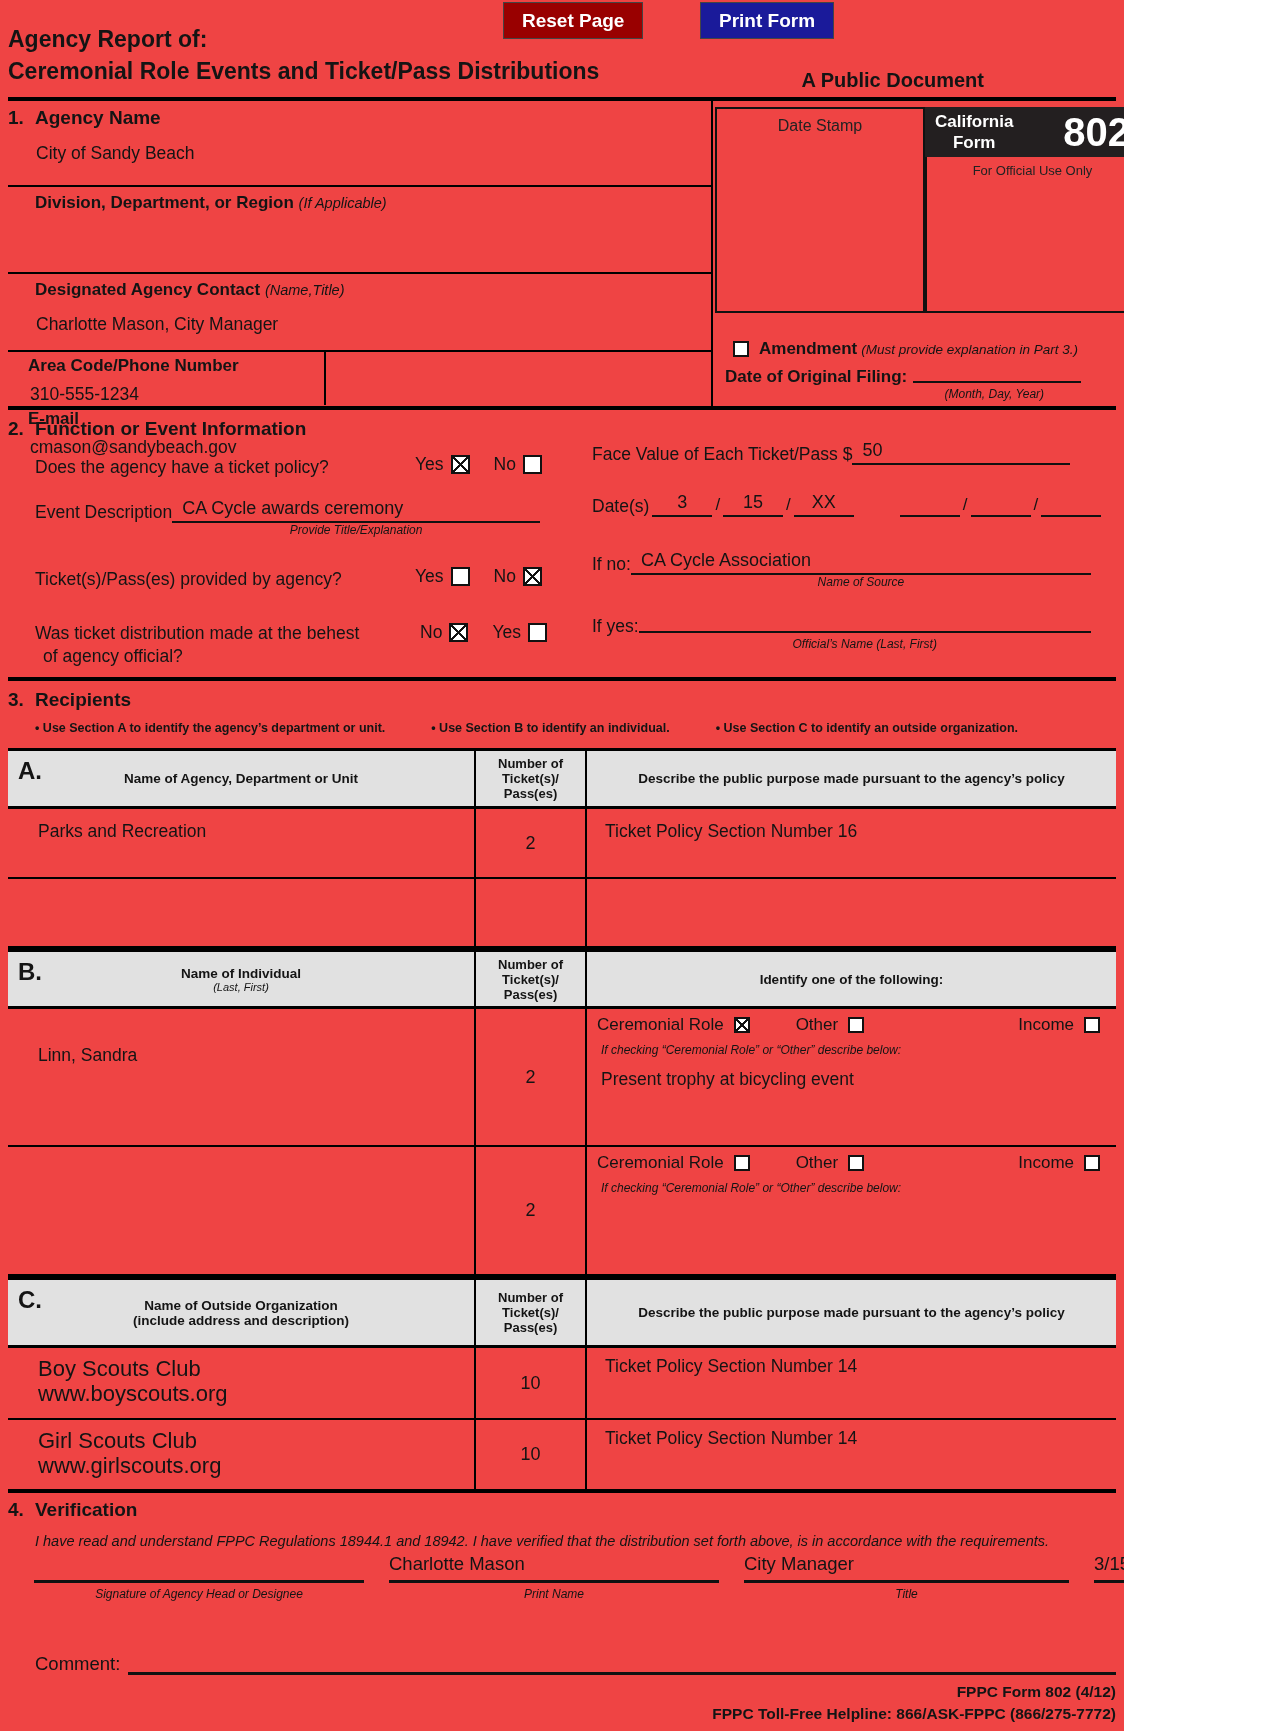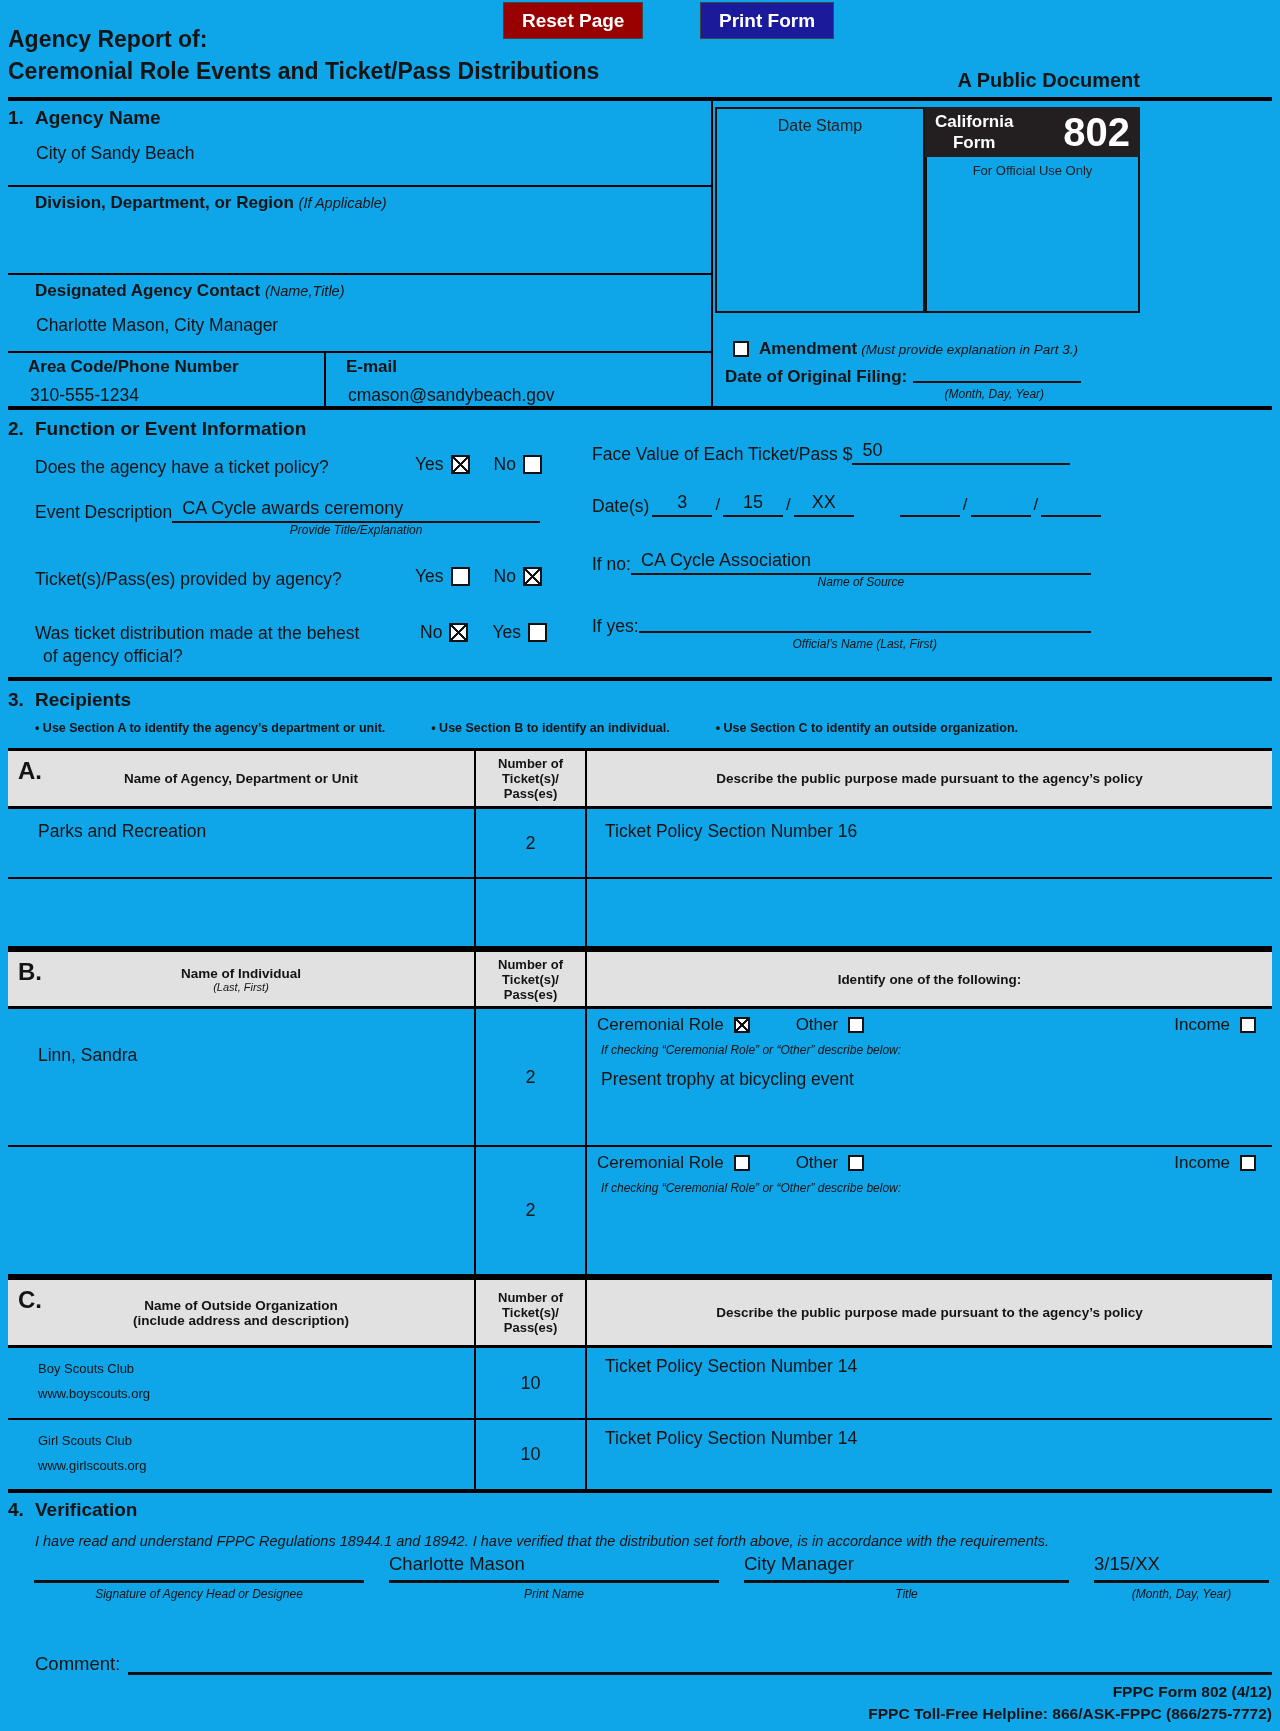--- a/index.html
+++ b/index.html
@@ -1,18 +1,18 @@
 <!DOCTYPE html>
 <html><head>
 <meta charset="utf-8">
 <style>
   * { margin:0; padding:0; box-sizing:border-box; }
   html,body { background:#ffffff; }
   body { width:1280px; font-family:"Liberation Sans", sans-serif; color:#141414; }
-  .page { width:1280px; height:1731px; padding:0 8px; position:relative; overflow:hidden; background:#0ea5e9; }
+  .page { width:1124px; height:1731px; padding:0 8px; position:relative; overflow:hidden; background:#ef4444; }
 
   .b { font-weight:bold; }
   .i { font-style:italic; }
 
   
   .form-header { position:relative; height:101px; border-bottom:4px solid #000; }
   .btn { position:absolute; top:2px; height:37px; color:#fff; font-weight:bold; font-size:19px;
          font-family:"Liberation Sans", sans-serif; border:1px solid #444; padding:0 18px; cursor:pointer; }
   .btn-reset { left:495px; background:#990000; }
   .btn-print { left:692px; background:#1a1a9a; }
@@ -20,21 +20,21 @@
   .title2 { position:absolute; left:0; top:58px; font-size:23px; font-weight:bold; }
   .public-doc { position:absolute; right:132px; bottom:5px; font-size:20px; font-weight:bold; }
 
   
   .sec1 { display:flex; height:309px; border-bottom:4px solid #000; }
   .sec1-left { width:705px; border-right:2.5px solid #000; display:flex; flex-direction:column; }
   .s1box { border-bottom:2.5px solid #000; padding:6px 0 0 0; }
   .s1box.agency { height:87px; }
   .s1box.division { height:89px; }
   .s1box.contact { height:79px; }
-  .s1box.pe { height:54px; border-bottom:none; display:flex; padding:0; }
+  .s1box.pe { height:54px; border-bottom:none; display:flex; padding:0;flex-direction:column; }
   .sec-head { font-size:19px; font-weight:bold; display:flex; }
   .sec-num { width:27px; flex:0 0 27px; }
   .fill-value { font-size:17.5px; margin:14px 0 0 28px; min-height:20px; }
   .lbl-line { margin-left:27px; font-size:17px; }
   .lbl-line .i { font-size:14.5px; font-weight:normal; }
   .pe-cell { padding:4px 0 0 0; }
   .pe-cell.phone { width:318px; border-right:2.5px solid #000; }
   .pe-cell.email { flex:1; }
   .pe-cell .lbl-line { margin-left:20px; font-weight:bold; }
   .pe-cell .fill-value { margin:8px 0 0 22px; }
@@ -102,21 +102,21 @@
   .ta-h { height:58px; } .ta-r { height:70px; }
   .tb-h { height:57px; } .tb-r1 { height:138px; } .tb-r2 { height:130px; }
   .tc-h { height:68px; } .tc-r { height:72px; }
   .tb-r1 .cell-name { padding-top:36px; }
   .cbline { display:flex; align-items:center; padding:6px 16px 0 10px; font-size:17px;text-align:right; }
   .cbline .cb { margin-left:10px; }
   .cbline .other-lbl { margin-left:46px; }
   .cbline .income-lbl { margin-left:auto; }
   .describe-note { font-size:12px; font-style:italic; margin:8px 0 0 14px; }
   .cell-desc { font-size:17.5px; margin:12px 0 0 14px; min-height:22px; }
-  .tcell-org { font-size:13px; padding:8px 0 0 30px; line-height:25px; }
+  .tcell-org { font-size:22px; padding:8px 0 0 30px; line-height:25px; }
   .rtable.tc { border-bottom:1.5px solid #000; }
 
   
   .sec4 { position:relative; height:248px; }
   .sec4 .sec-head { position:absolute; left:0; top:6px; }
   .statement { position:absolute; left:27px; top:40px; font-size:14.5px; font-style:italic; }
   .sigrow { position:absolute; left:26px; top:60px; display:flex; gap:25px; }
   .sigcol { display:flex; flex-direction:column; }
   .sig-val { height:30px; border-bottom:3px solid #111; font-size:18.5px; }
   .sig-lbl { margin-top:4px; text-align:center; font-size:12px; font-style:italic; }

